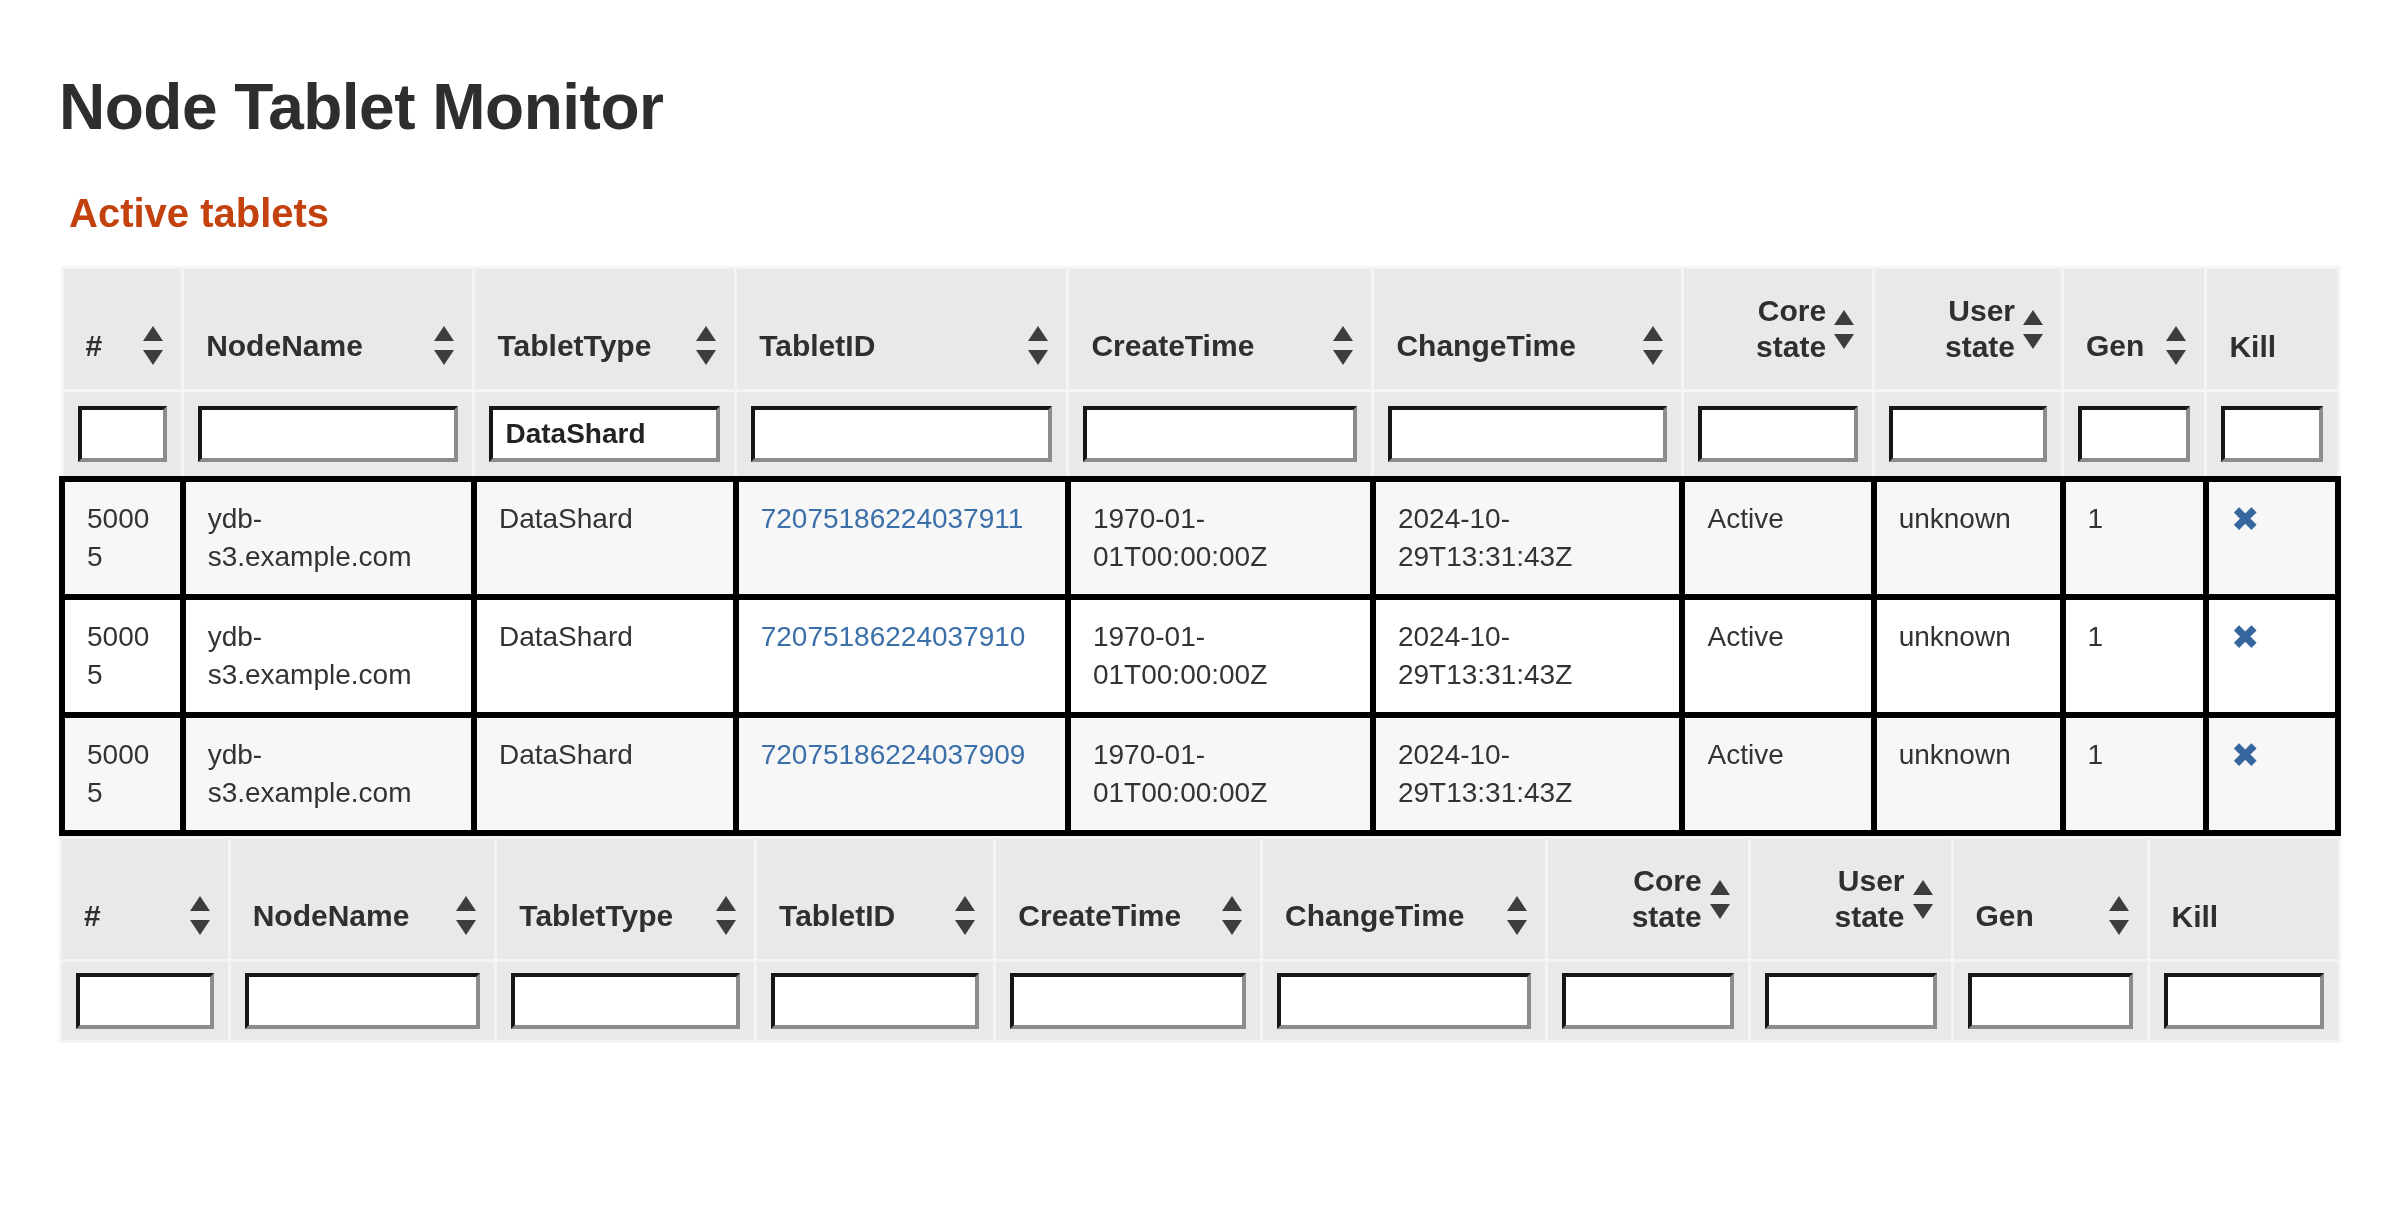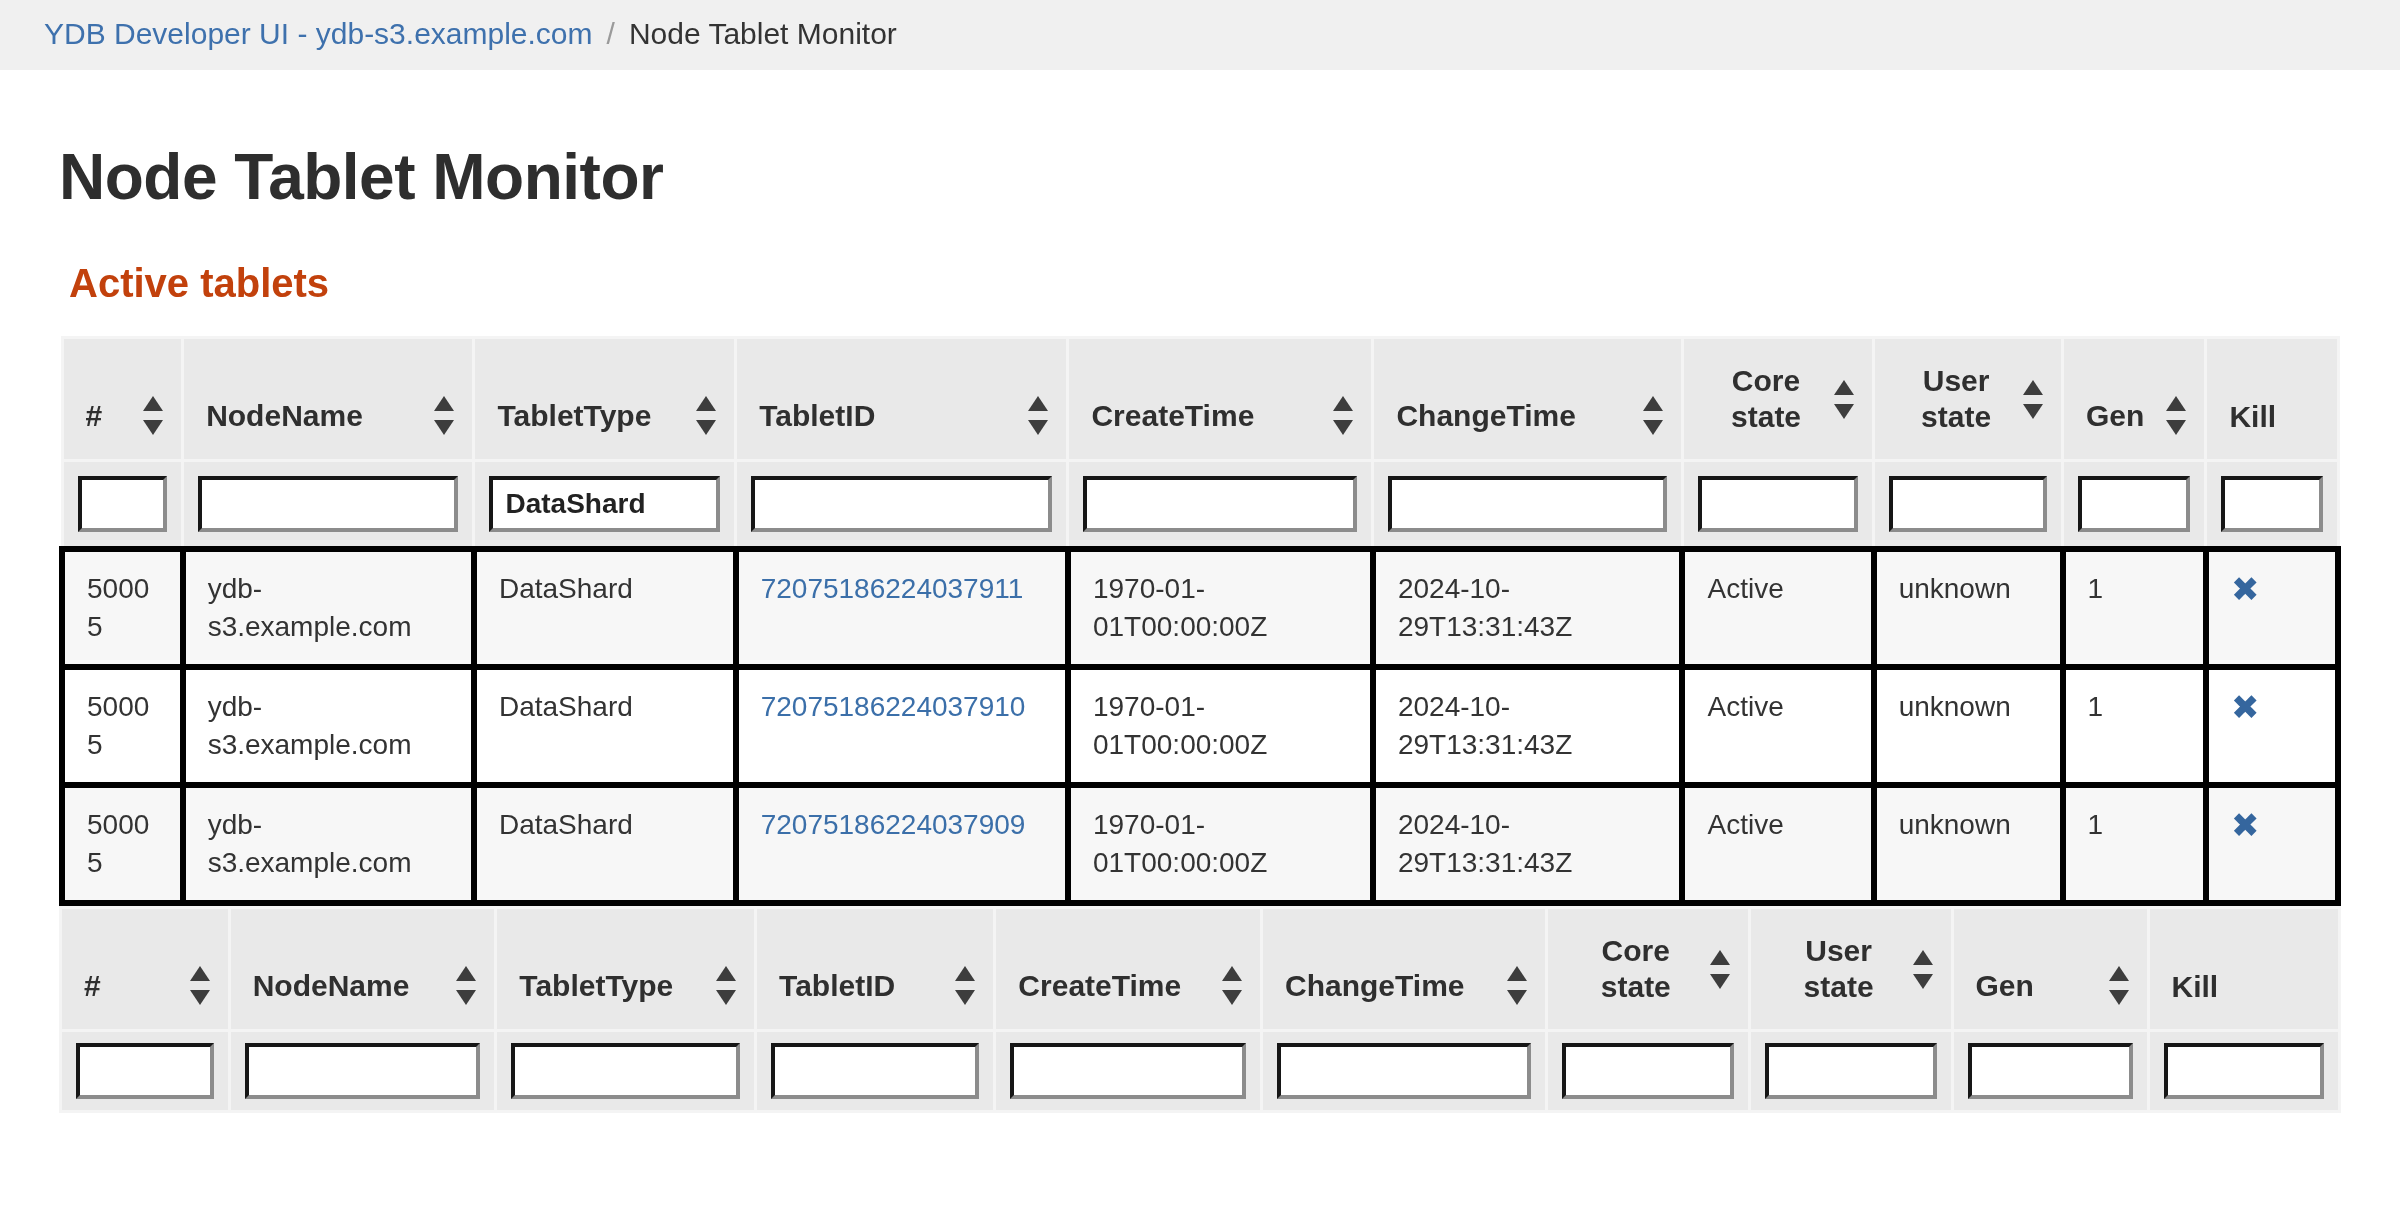--- a/index.html
+++ b/index.html
@@ -53,21 +53,21 @@
     font-size: 28px;
   }
   table.monitor-table th {
     background: #e9e9e9;
     border: 3px solid #f4f4f4;
     vertical-align: bottom;
     padding: 24px 18px 24px 22px;
     font-size: 30px;
     font-weight: bold;
     color: #2f2f2f;
-    text-align: center;
+    text-align: right;
   }
   .th-flex {
     display: flex;
     align-items: center;
     justify-content: space-between;
     gap: 8px;
     line-height: 36px;
   }
   .th-label { min-width: 0; }
   .sort-icon {
@@ -143,23 +143,20 @@
     color: #35669e;
   }
 
   .dead-table-wrap { margin-bottom: 26px; }
 </style>
 </head>
 <body>
 
 <div class="page">
 
-  <div class="breadcrumb-bar">
-    <a href="#">YDB Developer UI - ydb-s3.example.com</a><span class="crumb-sep">/</span><span class="crumb-current">Node Tablet Monitor</span>
-  </div>
 
   <div class="content">
 
     <h1 class="page-title">Node Tablet Monitor</h1>
 
     <h2 class="section-heading">Active tablets</h2>
 
     <table class="monitor-table">
       <colgroup>
         <col style="width:5.3%">

